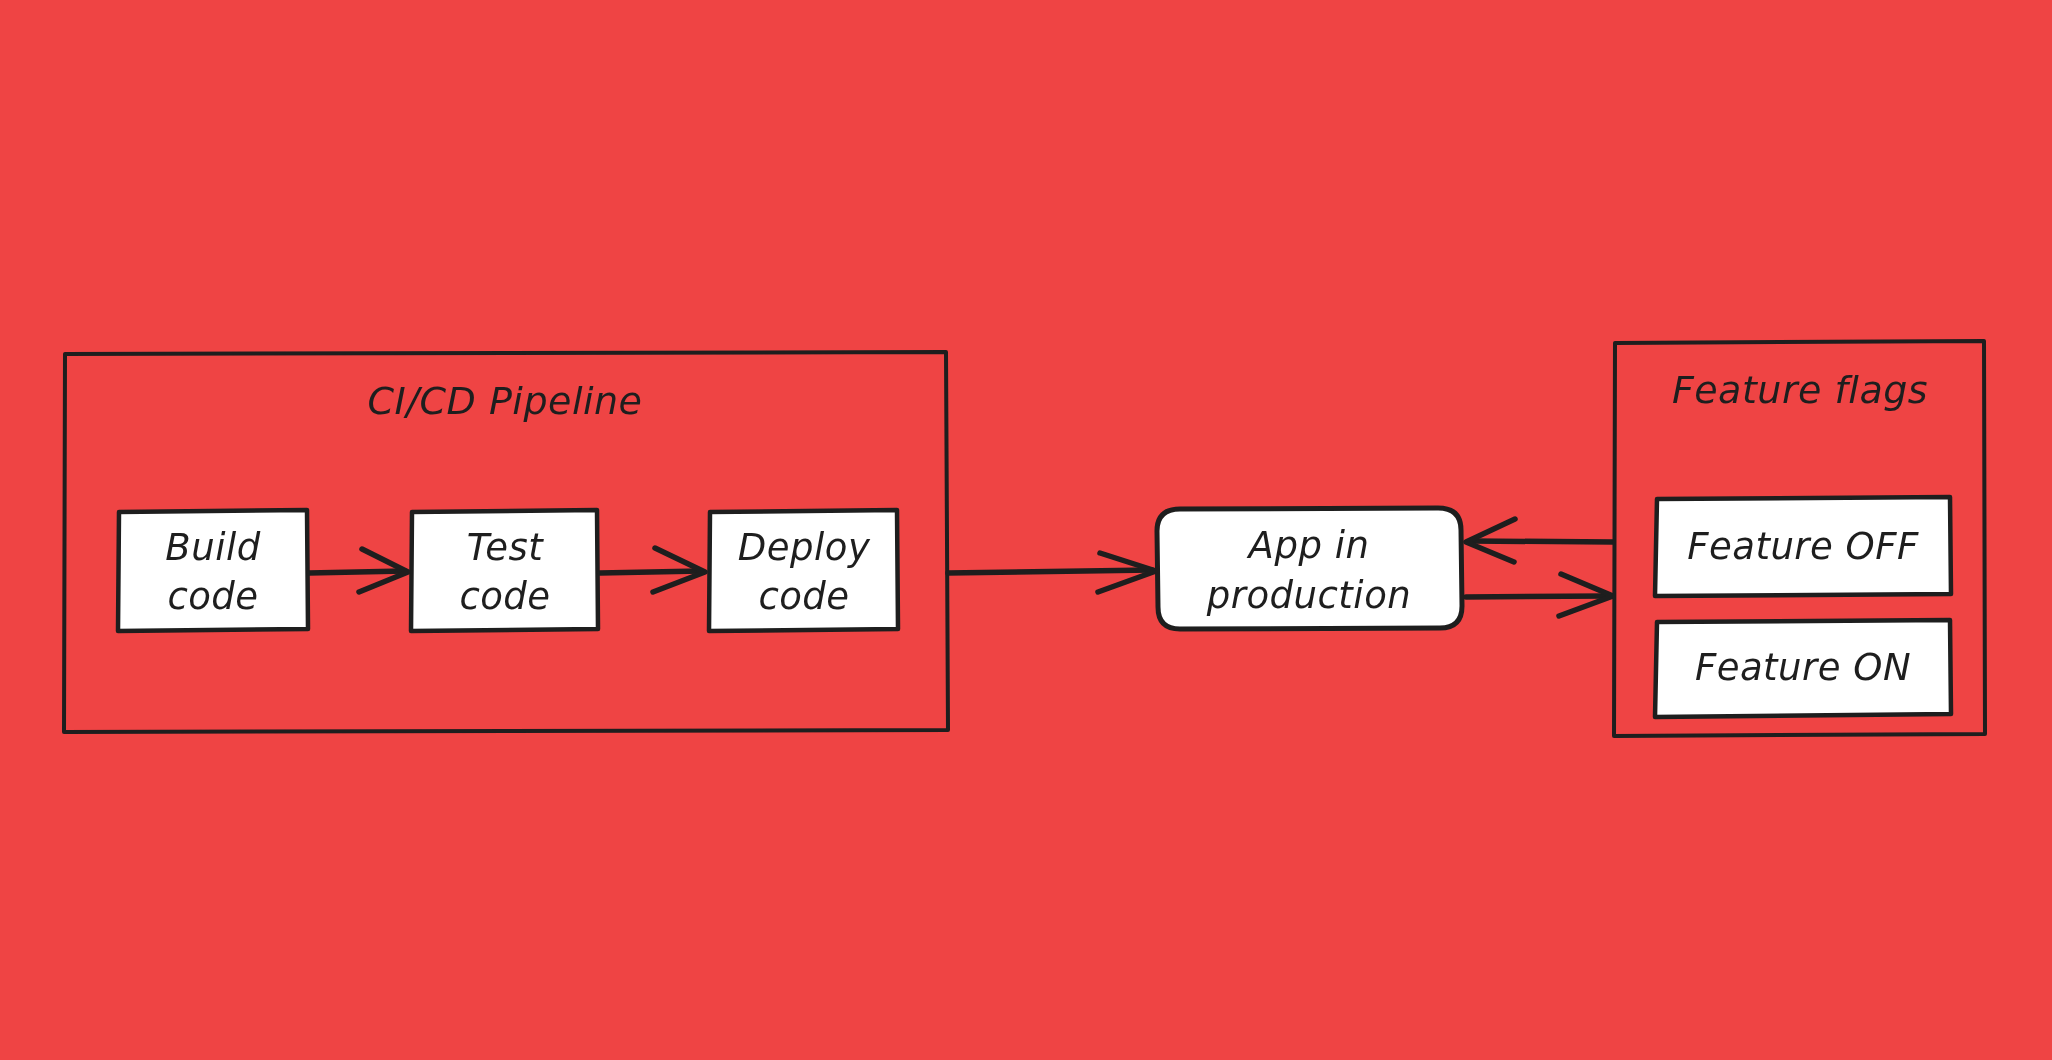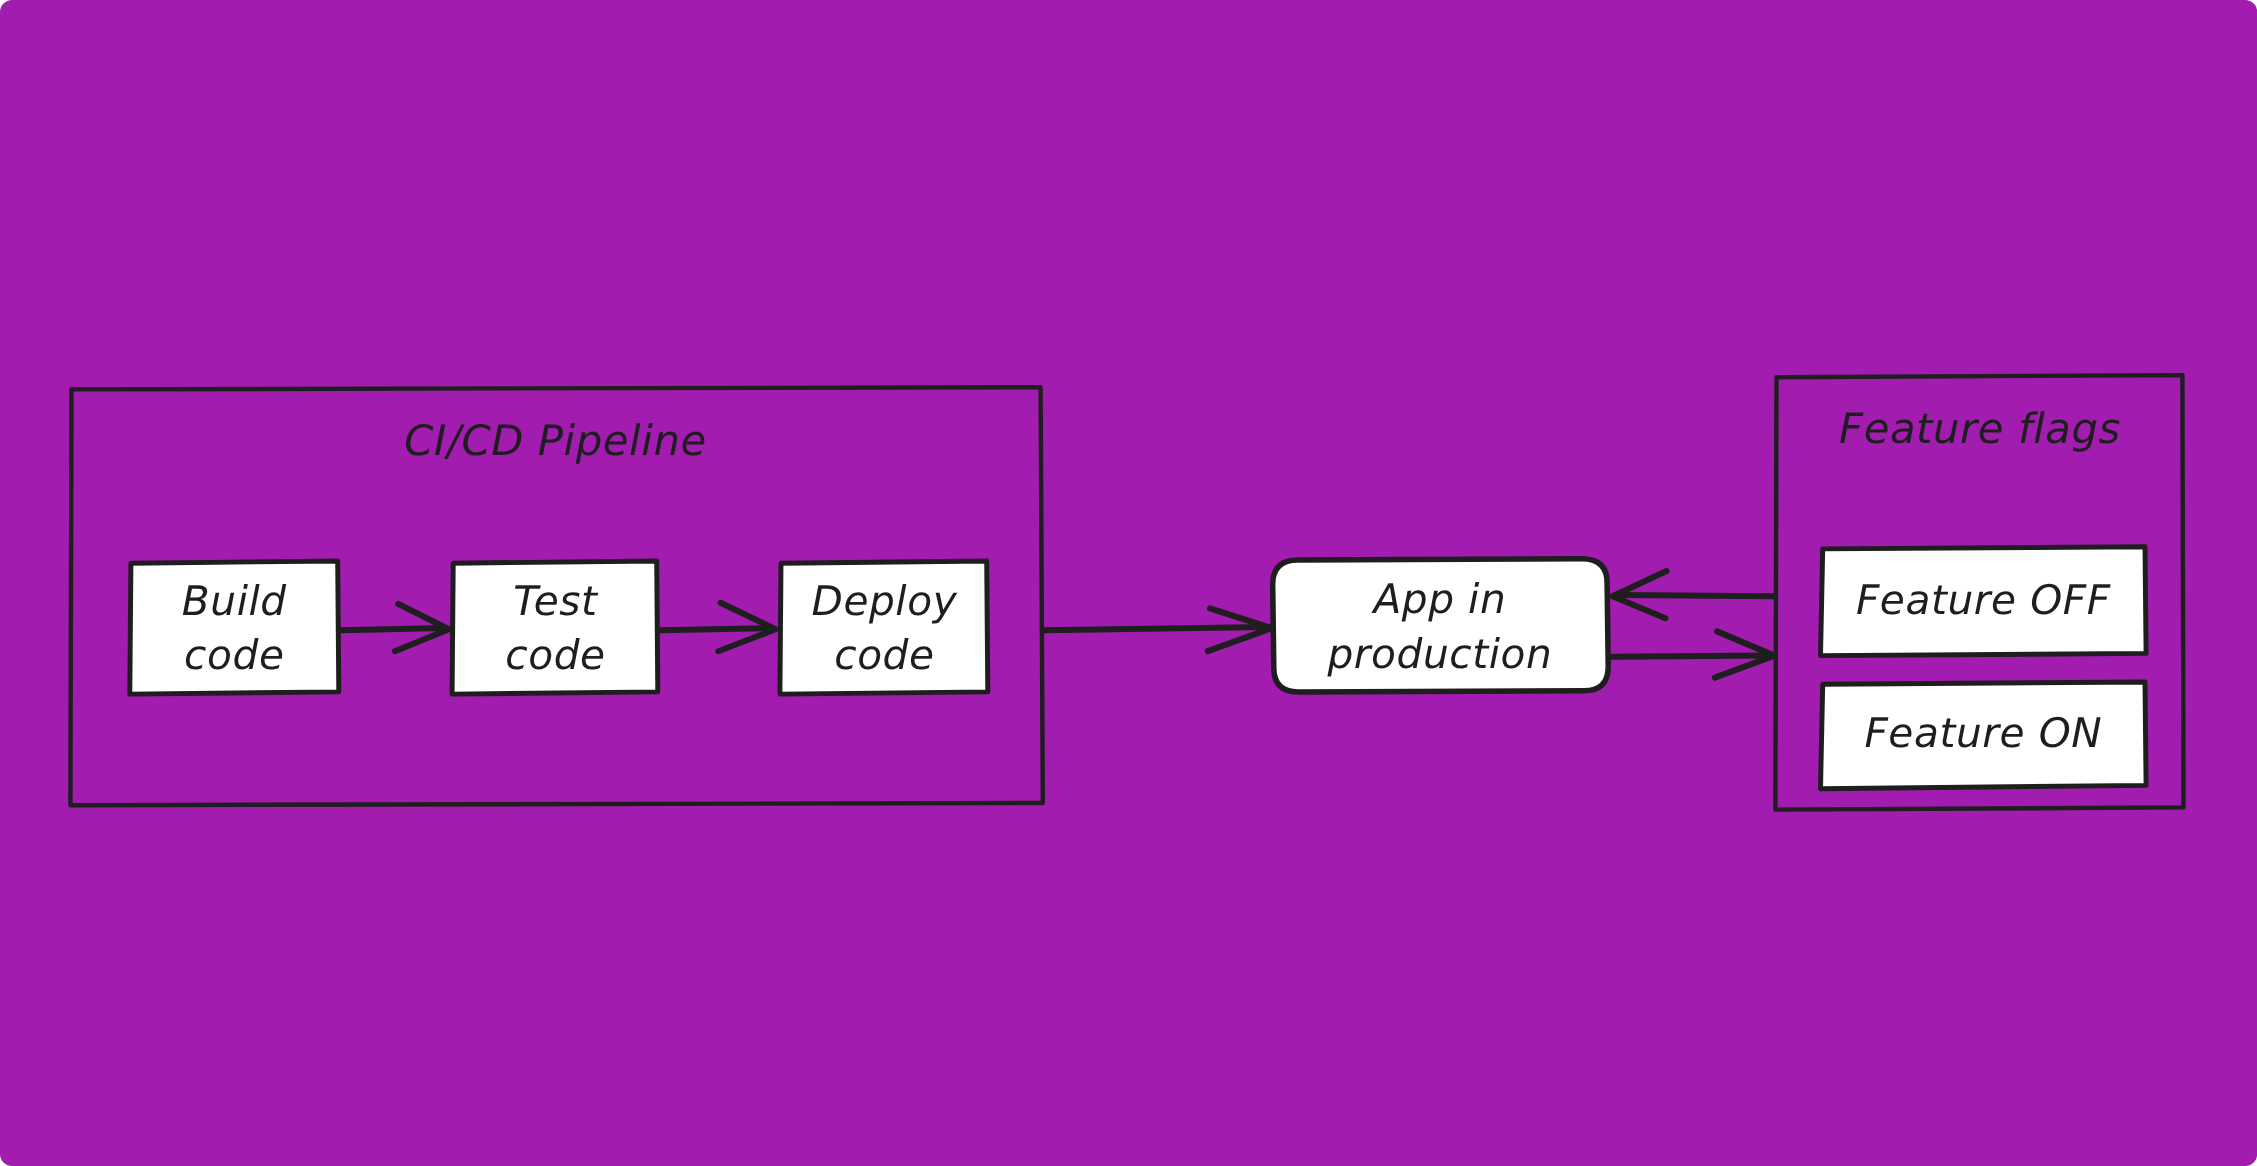--- a/index.html
+++ b/index.html
@@ -8,23 +8,22 @@
     padding: 0;
     background: #ffffff;
   }
   body {
     font-family: "DejaVu Sans", sans-serif;
   }
   #canvas {
     position: relative;
     width: 2052px;
     height: 1060px;
-    background: #a21caf;
+    background: #ef4444;
     overflow: hidden;
-    border-radius: 11px;
   }
   #diagram-svg {
     position: absolute;
     top: 0;
     left: 0;
     width: 2052px;
     height: 1060px;
     display: block;
   }
   .container-shape {

